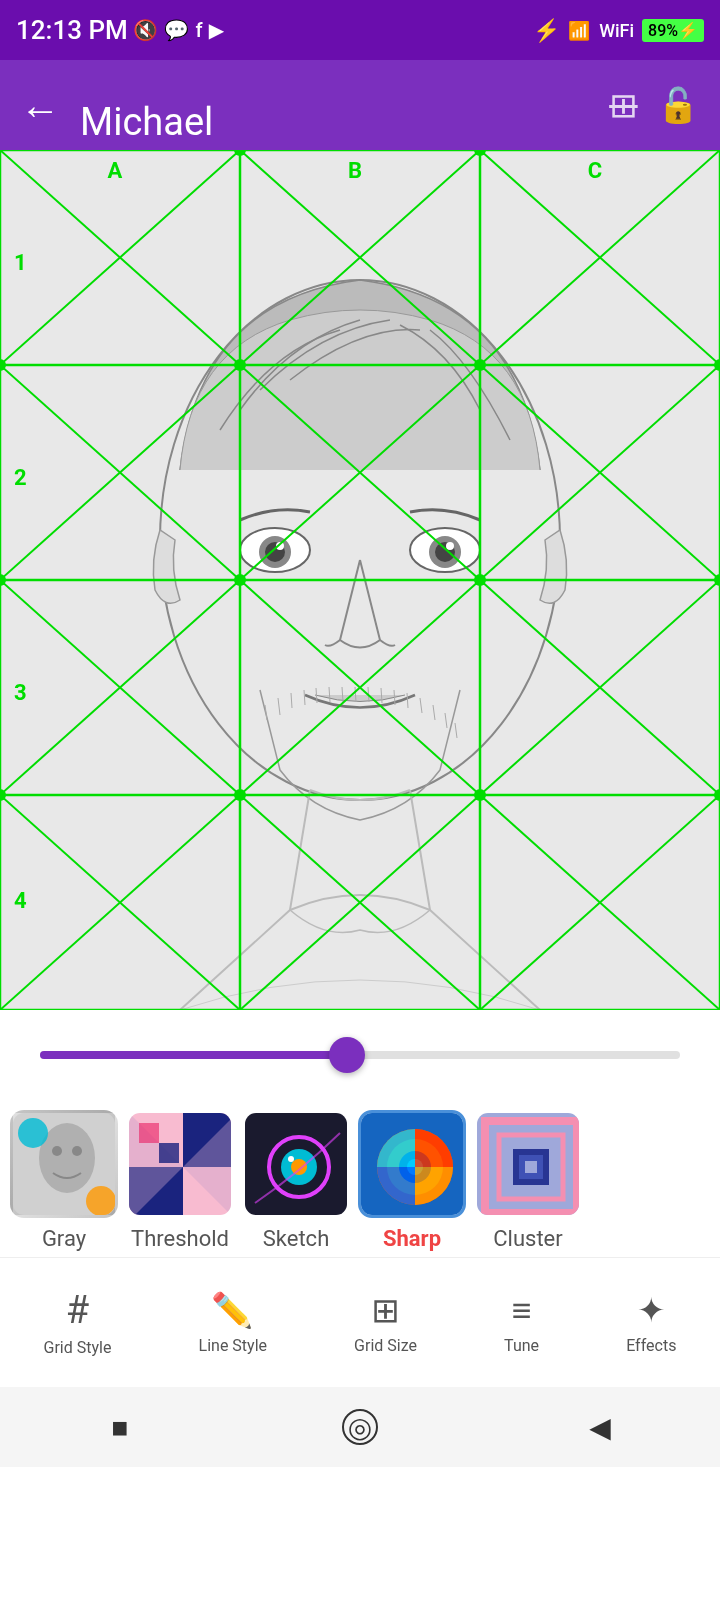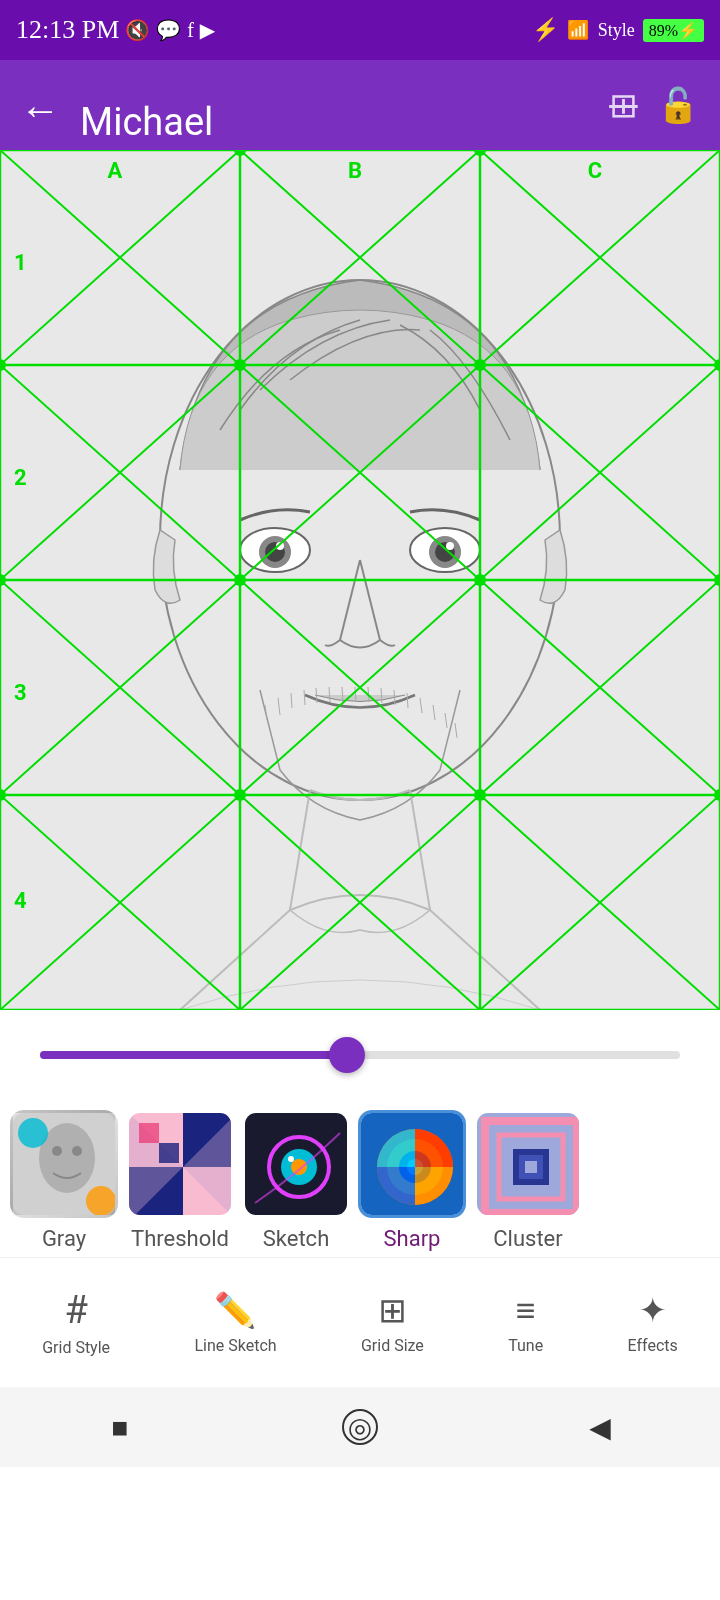--- a/index.html
+++ b/index.html
@@ -17,21 +17,20 @@
       width: 720px;
       height: 60px;
       background: #6a0dad;
       display: flex;
       align-items: center;
       justify-content: space-between;
       padding: 0 16px;
       color: white;
       font-size: 26px;
       font-weight: 500;
-      font-family: Liberation Serif, serif;
     }
     .status-left { display: flex; align-items: center; gap: 6px; }
     .status-right { display: flex; align-items: center; gap: 8px; font-size: 22px; }
 
     
     .header {
       width: 720px;
       height: 90px;
       background: #7b2fbe;
       display: flex;
@@ -156,22 +155,22 @@
     }
     .filter-thumb.selected {
       border-color: #4a90d9;
     }
     .filter-label {
       font-size: 22px;
       color: #555;
       text-align: center;
     }
     .filter-label.selected {
-      color: #701a75;
-      font-weight: 400;
+      color: #ef4444;
+      font-weight: 700;
     }
 
     
     .bottom-toolbar {
       width: 720px;
       height: 130px;
       background: #fff;
       display: flex;
       align-items: center;
       justify-content: space-around;
@@ -224,21 +223,21 @@
   <div class="status-left">
     <span>12:13 PM</span>
     <span style="font-size:20px;">🔇</span>
     <span style="font-size:20px;">💬</span>
     <span style="font-size:20px; color:white;">f</span>
     <span style="font-size:20px;">▶</span>
   </div>
   <div class="status-right">
     <span>⚡</span>
     <span style="font-size:18px;">📶</span>
-    <span style="font-size:18px;">Style</span>
+    <span style="font-size:18px;">WiFi</span>
     <span style="font-size:18px; background:#44ff44; color:#000; padding:2px 6px; border-radius:3px; font-size:16px;text-align:center;"><span>89</span>%⚡</span>
   </div>
 </div>
 
 <div class="header">
   <span class="header-back">←</span>
   <span class="header-title">Michael</span>
   <div class="header-icons">
     <span class="header-icon" style="font-size:34px; text-decoration: line-through; opacity:0.8;">⊞</span>
     <span class="header-icon" style="font-size:34px;">🔓</span>
@@ -468,21 +467,21 @@
   </div>
 </div>
 
 <div class="bottom-toolbar">
   <div class="tool-item">
     <span class="tool-icon">#</span>
     <span class="tool-label">Grid Style</span>
   </div>
   <div class="tool-item">
     <span class="tool-icon" style="font-size:34px;">✏️</span>
-    <span class="tool-label">Line Sketch</span>
+    <span class="tool-label">Line Style</span>
   </div>
   <div class="tool-item">
     <span class="tool-icon" style="font-size:34px;">⊞</span>
     <span class="tool-label">Grid Size</span>
   </div>
   <div class="tool-item">
     <span class="tool-icon" style="font-size:34px;">≡</span>
     <span class="tool-label">Tune</span>
   </div>
   <div class="tool-item">

